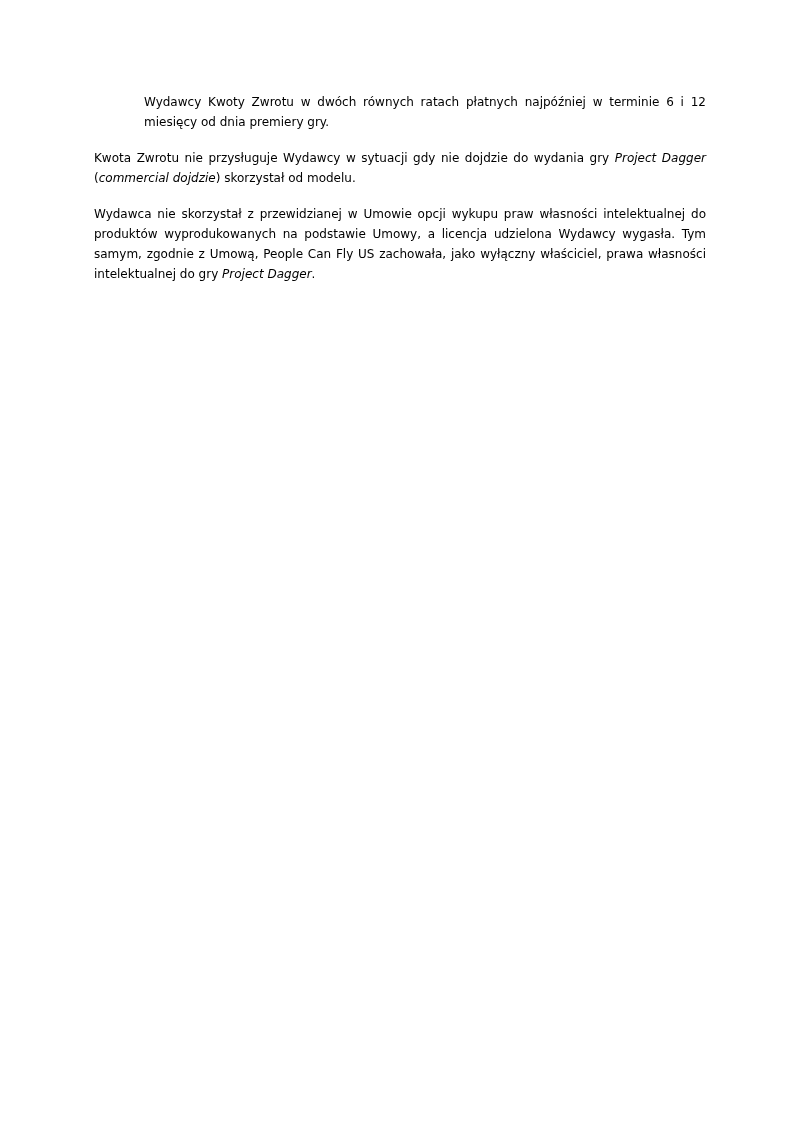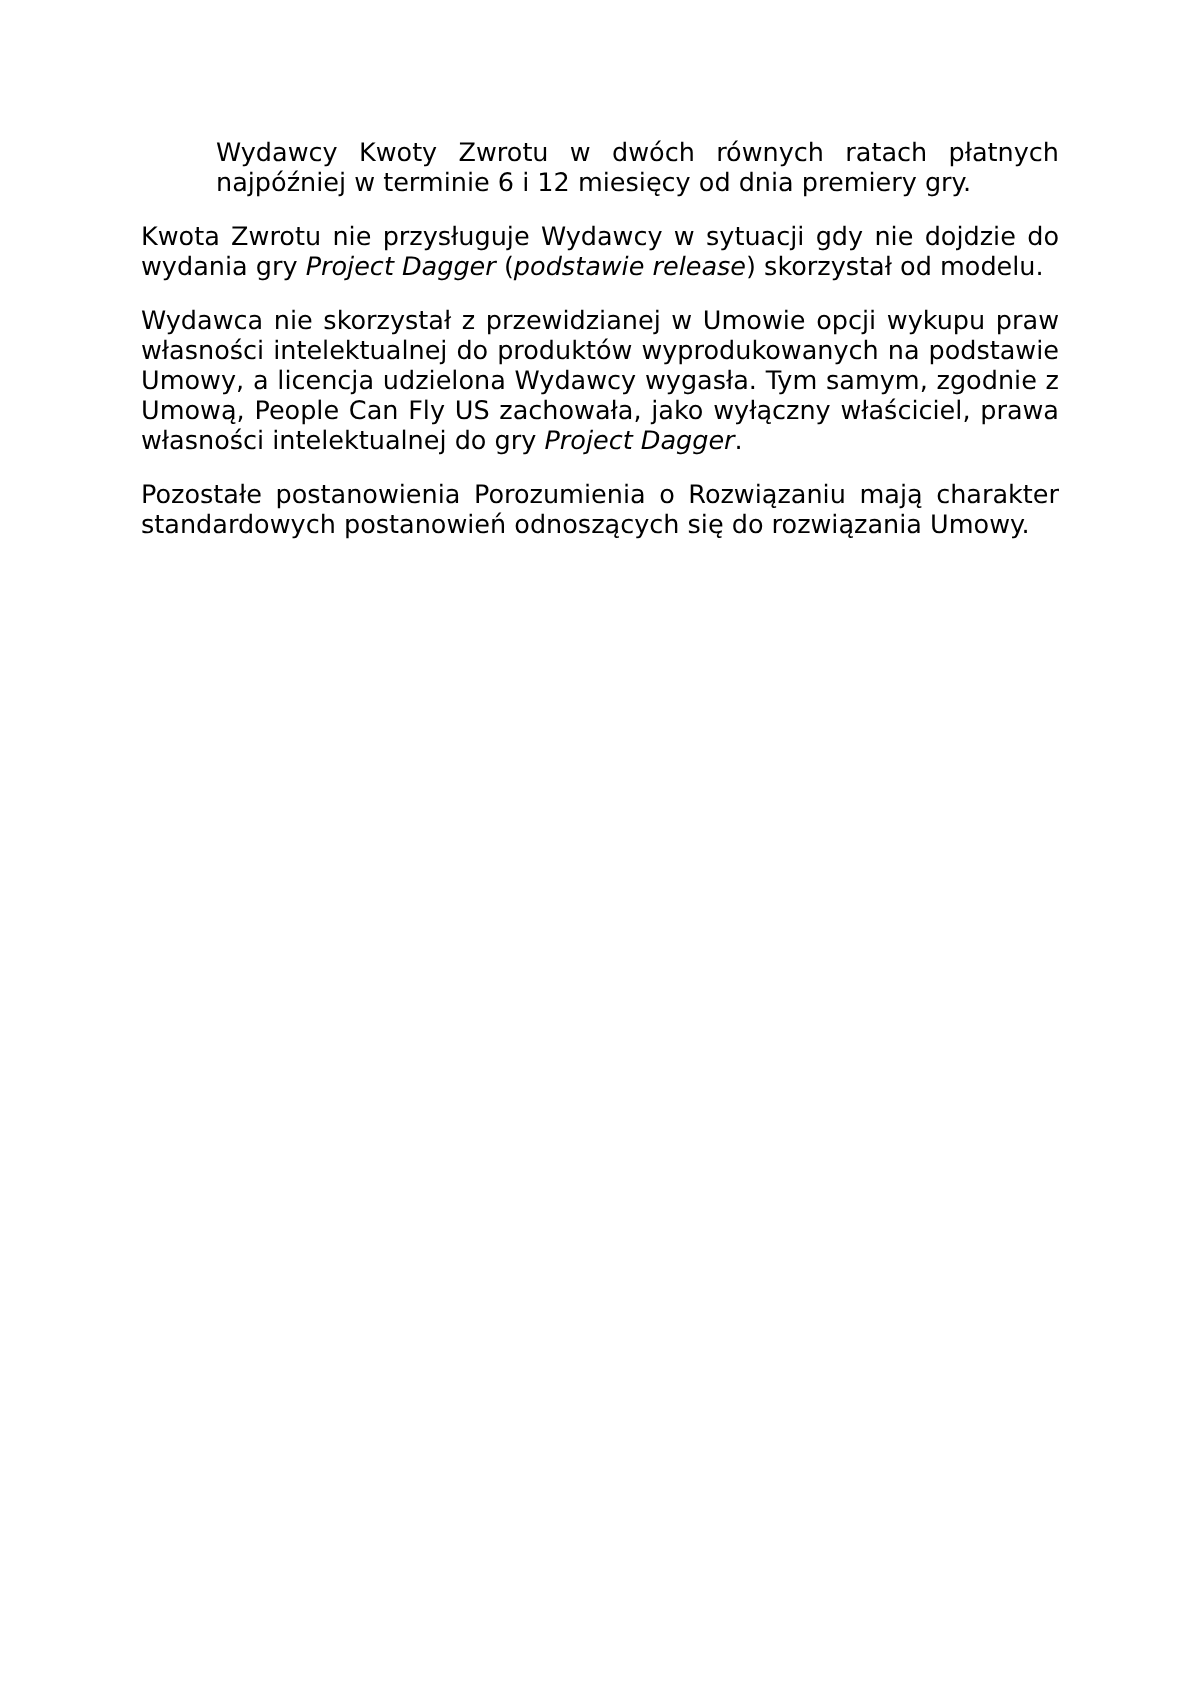--- a/index.html
+++ b/index.html
@@ -21,21 +21,21 @@
     box-sizing: border-box;
   }
   .content {
     position: absolute;
     left: 94px;
     top: 92px;
     width: 612px;
   }
   p {
     margin: 0 0 16px 0;
-    font-size: 17px;
+    font-size: 12px;
     line-height: 20px;
     text-align: justify;
     text-justify: inter-word;
     -webkit-hyphens: none;
     hyphens: none;
   }
   p:last-child {
     margin-bottom: 0;
   }
   .indent {
@@ -48,20 +48,19 @@
   
 </style>
 </head>
 <body>
 
 <div class="page">
   <div class="content">
 
     <p class="indent"><span>Wydawcy Kwoty Zwrotu w dwóch równych ratach płatnych najpóźniej w terminie 6 i 12 miesięcy od dnia premiery gry.</span></p>
 
-    <p><span>Kwota Zwrotu nie przysługuje Wydawcy w sytuacji gdy nie dojdzie do wydania gry </span><i>Project Dagger</i><span> (</span><i>podstawie release</i><span>) skorzystał od modelu.</span></p>
+    <p><span>Kwota Zwrotu nie przysługuje Wydawcy w sytuacji gdy nie dojdzie do wydania gry </span><i>Project Dagger</i><span> (</span><i>commercial dojdzie</i><span>) skorzystał od modelu.</span></p>
 
     <p><span>Wydawca nie skorzystał z przewidzianej w Umowie opcji wykupu praw własności intelektualnej do produktów wyprodukowanych na podstawie Umowy, a licencja udzielona Wydawcy wygasła. Tym samym, zgodnie z Umową, People Can Fly US zachowała, jako wyłączny właściciel, prawa własności intelektualnej do gry </span><i>Project Dagger</i><span>.</span></p>
 
-    <p><span>Pozostałe postanowienia Porozumienia o Rozwiązaniu mają charakter standardowych postanowień odnoszących się do rozwiązania Umowy.</span></p>
 
   </div>
 </div>
 
 </body></html>

